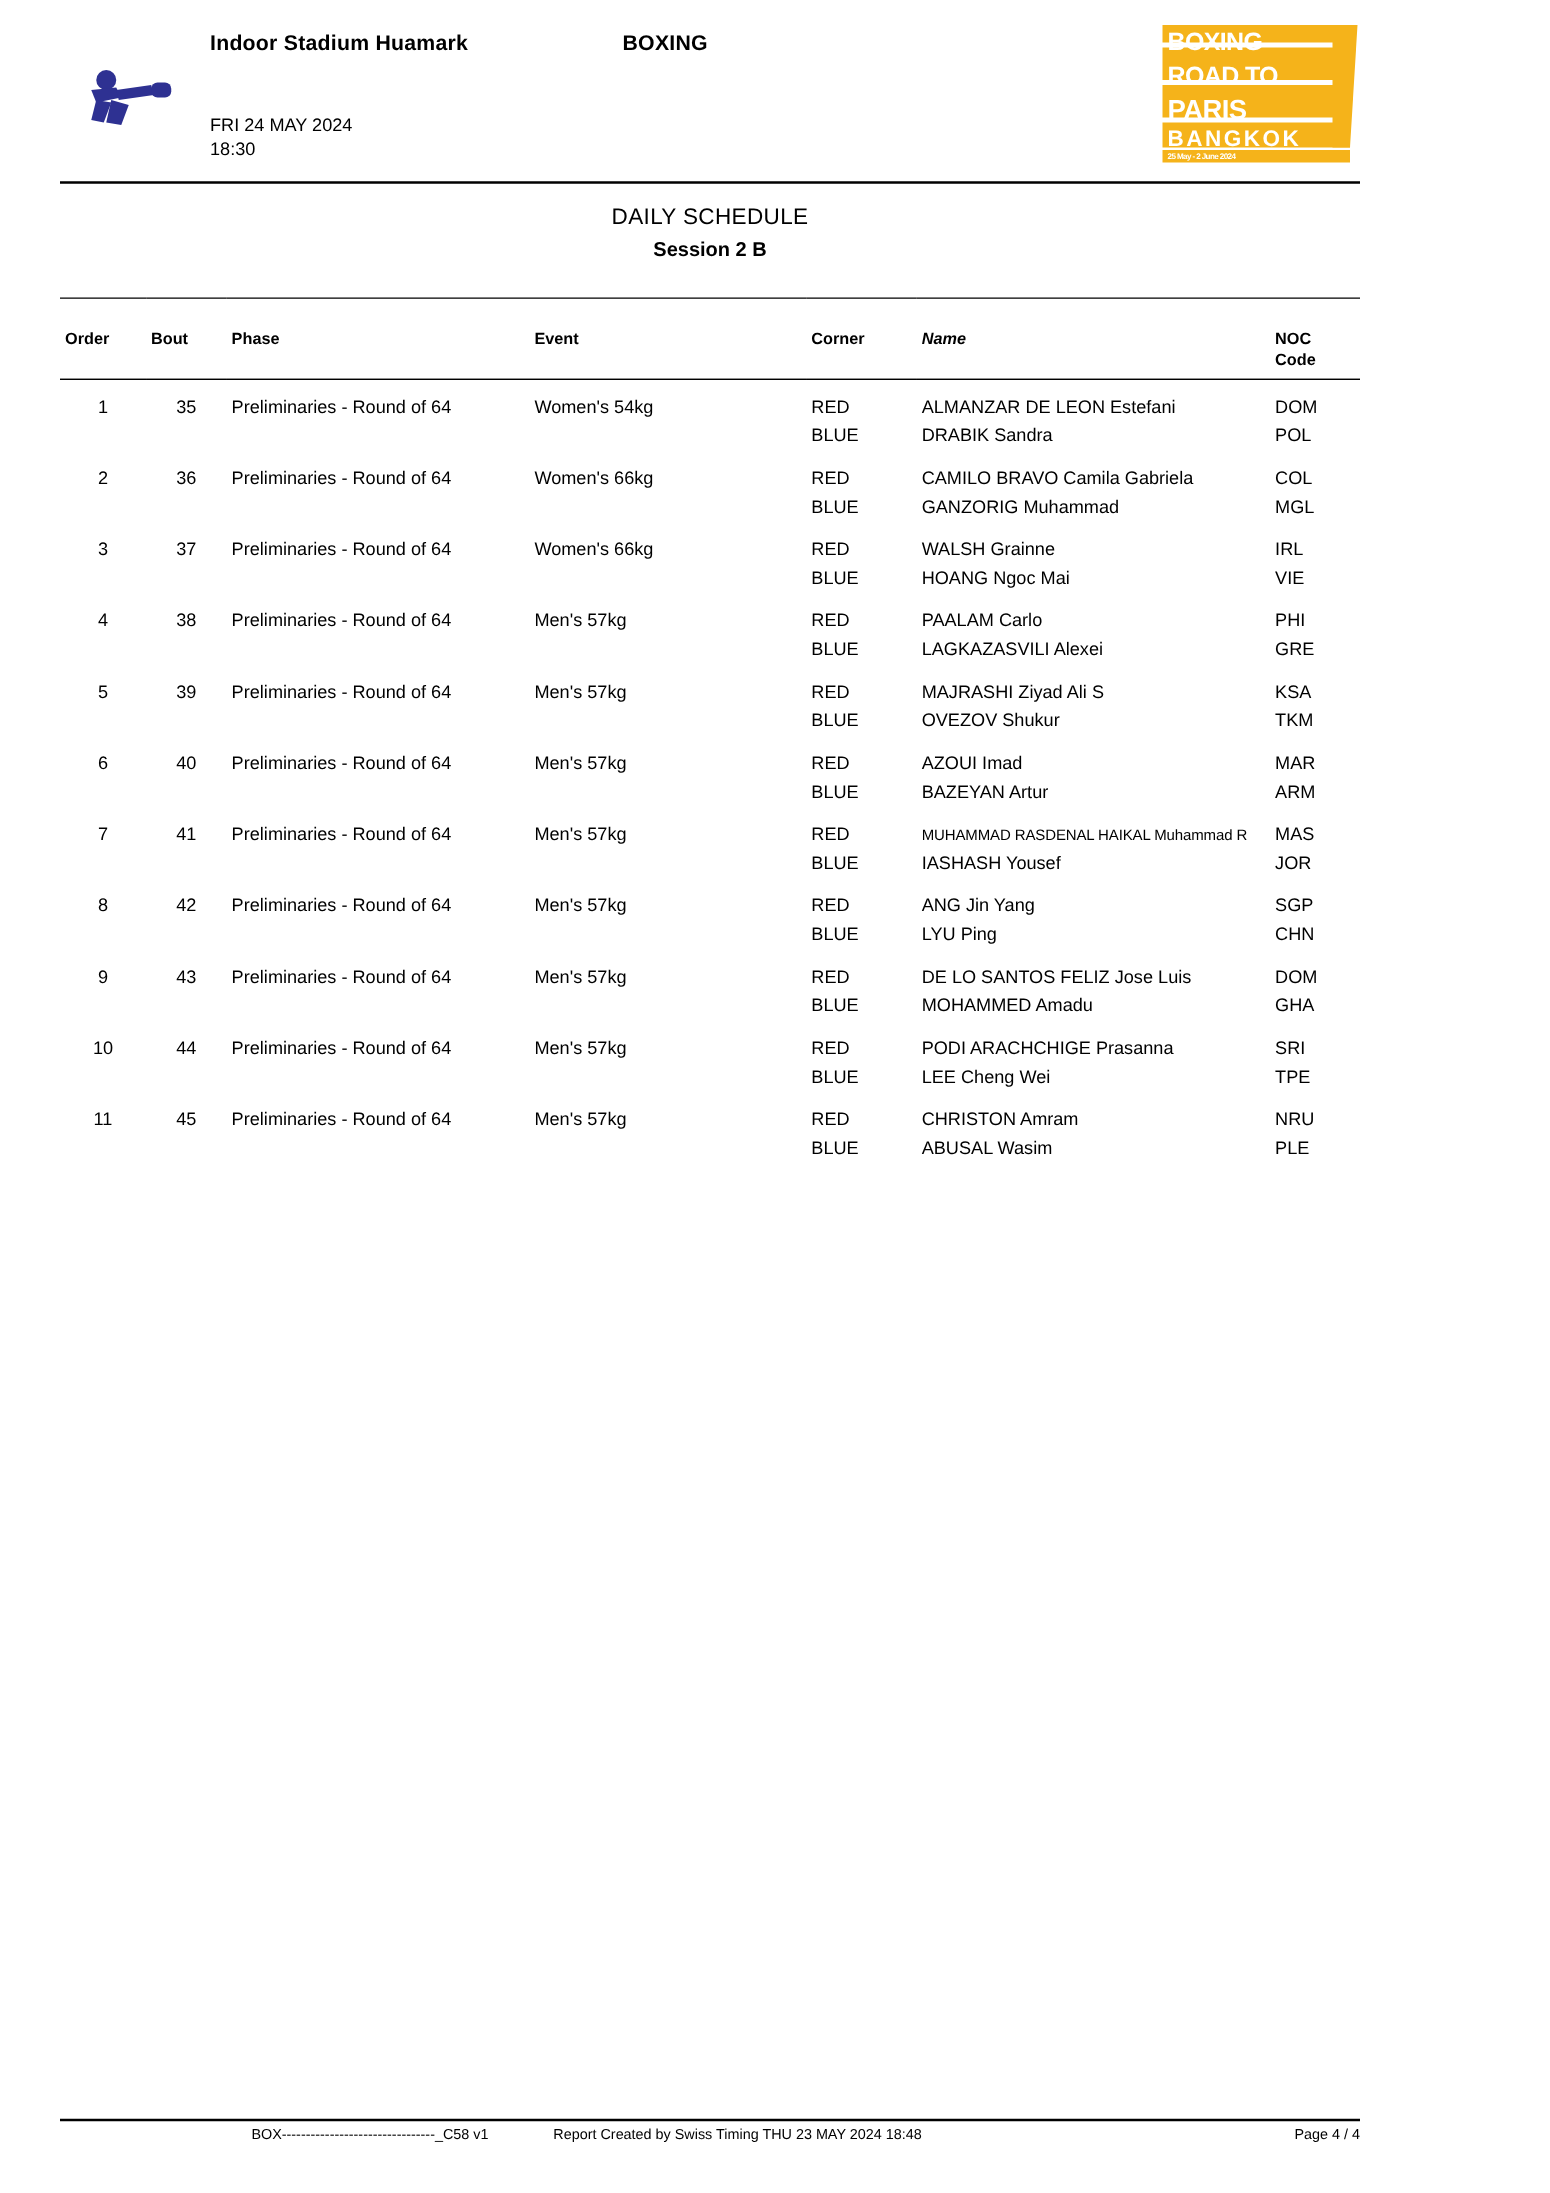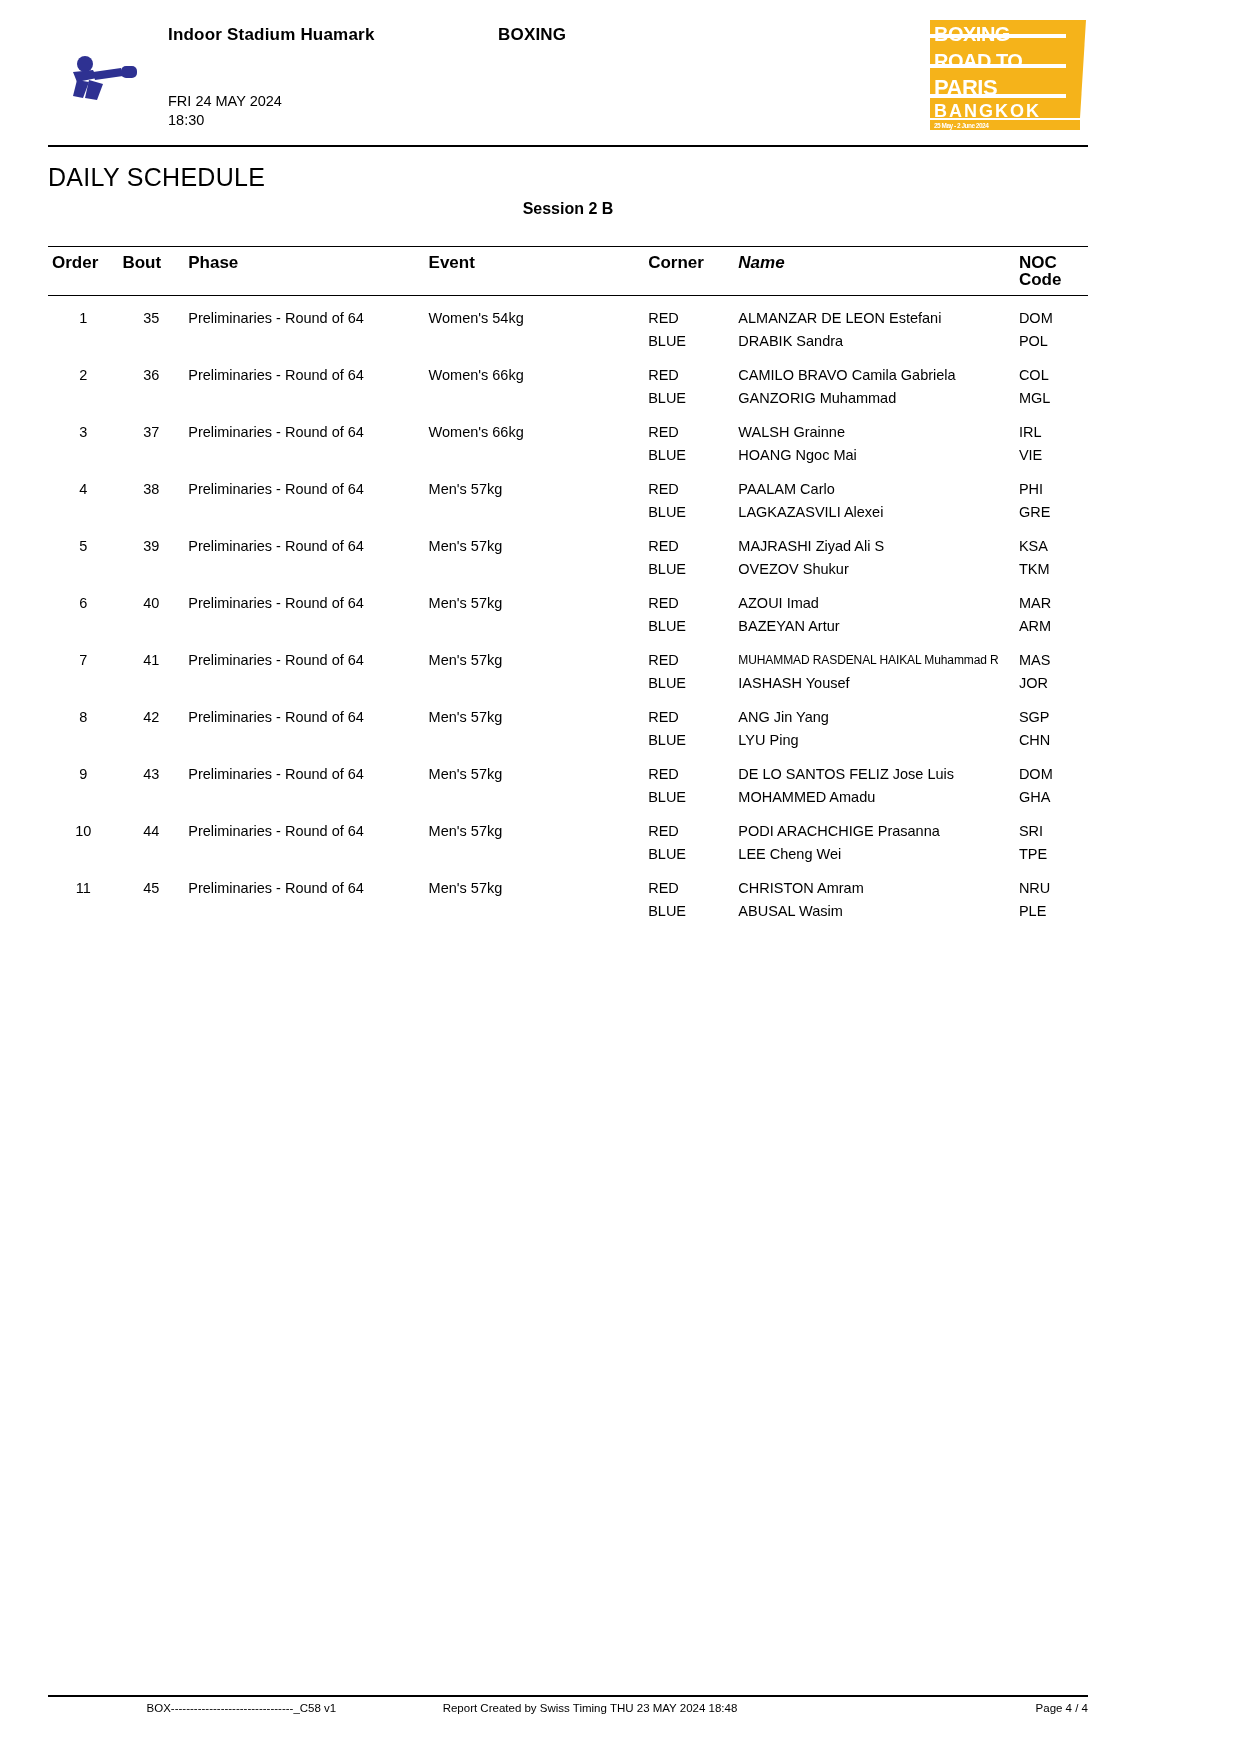--- a/index.html
+++ b/index.html
@@ -81,46 +81,46 @@
     letter-spacing: -0.5px;
   }
 
   .rule-top {
     border-bottom: 2.5px solid #000;
     margin-top: 0px;
   }
 
   
   .doc-title {
-    text-align: left;
-    font-size: 25px;
+    text-align: center;
+    font-size: 18px;
     margin-top: 16px;
     letter-spacing: 0.3px;
   }
   .session-title {
     text-align: center;
     font-size: 16px;
     font-weight: bold;
     margin-top: 8px;
     margin-bottom: 28px;
   }
 
   
   table.schedule {
     width: 100%;
     border-collapse: collapse;
     font-size: 14.5px;
   }
   table.schedule thead th {
     border-top: 1.6px solid #000;
     border-bottom: 1.6px solid #000;
-    font-size: 17px;
+    font-size: 13px;
     font-weight: bold;
     text-align: left;
-    padding: 7px 4px 7px 4px;
+    padding: 23px 4px 7px 4px;
     vertical-align: top;
     line-height: 17px;
   }
   th.c-order { width: 66px; text-align: center; }
   th.c-bout  { width: 62px; text-align: center; }
   th.c-phase { width: 265px; padding-left: 10px;}
   th.c-event { width: 245px; padding-left: 8px;}
   th.c-corner{ width: 88px; padding-left: 6px;}
   th.c-name  { width: 310px; padding-left: 8px; font-style: italic;}
   th.c-noc   { width: 70px; padding-left: 6px;}
@@ -151,21 +151,21 @@
   .footer-rule {
     border-top: 2px solid #000;
   }
   .footer-row {
     display: flex;
     justify-content: space-between;
     align-items: center;
     font-size: 11.5px;
     padding-top: 5px;
   }
-  .footer-left  { width: 30%; text-align: center; padding-left: 44px; }
+  .footer-left  { width: 30%; text-align: right; padding-left: 44px; }
   .footer-mid   { width: 40%; text-align: center; }
   .footer-right { width: 30%; text-align: right; }
 </style>
 </head>
 <body>
 
 <div class="page">
 
   <div class="header">
 

